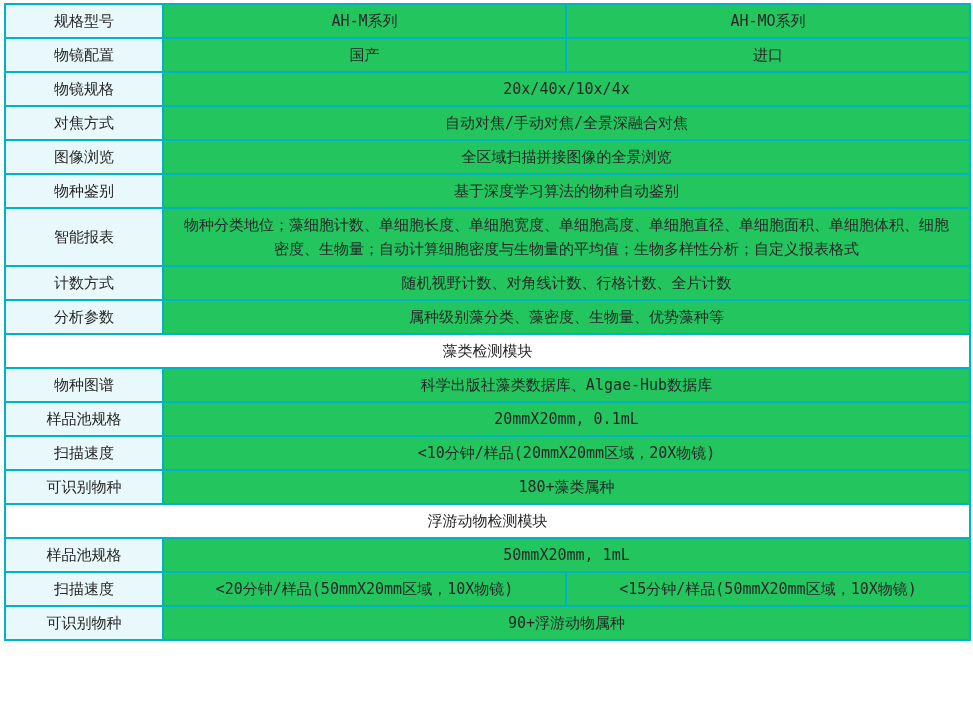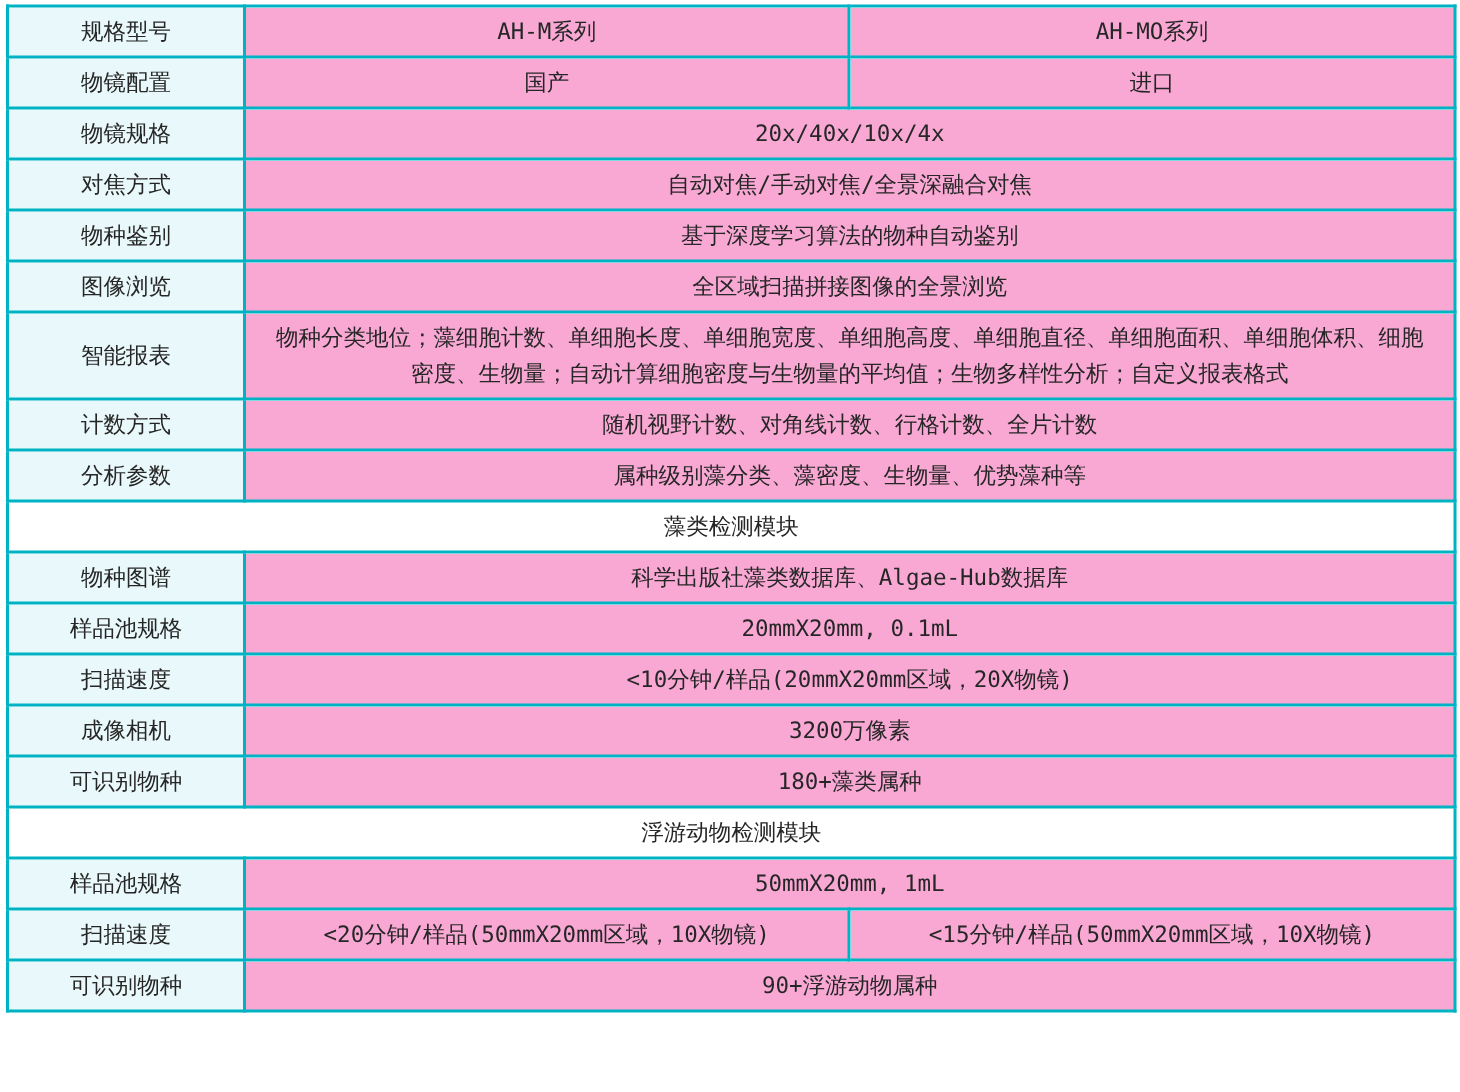--- a/index.html
+++ b/index.html
@@ -29,21 +29,21 @@
     padding: 6px 10px;
     height: 20px;
     line-height: 19px;
     overflow: hidden;
     word-break: break-all;
   }
   td.lbl {
     background: #e9f8fa;
   }
   td.val {
-    background: #f9a8d4;
+    background: #22c55e;
   }
   td.section {
     background: #ffffff;
     color: #ff7e00;
     text-align: left;
     padding: 4px 10px;
     height: 18px;
   }
   tr.tall td {
     height: 48px;
@@ -74,26 +74,26 @@
       </tr>
       <tr>
         <td class="lbl">物镜规格</td>
         <td class="val" colspan="2">20x/40x/10x/4x</td>
       </tr>
       <tr>
         <td class="lbl">对焦方式</td>
         <td class="val" colspan="2">自动对焦/手动对焦/全景深融合对焦</td>
       </tr>
       <tr>
+        <td class="lbl">图像浏览</td>
+        <td class="val" colspan="2">全区域扫描拼接图像的全景浏览</td>
+      </tr>
+      <tr>
         <td class="lbl">物种鉴别</td>
         <td class="val" colspan="2">基于深度学习算法的物种自动鉴别</td>
-      </tr>
-      <tr>
-        <td class="lbl">图像浏览</td>
-        <td class="val" colspan="2">全区域扫描拼接图像的全景浏览</td>
       </tr>
       <tr class="tall">
         <td class="lbl">智能报表</td>
         <td class="val" colspan="2">物种分类地位；藻细胞计数、单细胞长度、单细胞宽度、单细胞高度、单细胞直径、单细胞面积、单细胞体积、细胞密度、生物量；自动计算细胞密度与生物量的平均值；生物多样性分析；自定义报表格式</td>
       </tr>
       <tr>
         <td class="lbl">计数方式</td>
         <td class="val" colspan="2">随机视野计数、对角线计数、行格计数、全片计数</td>
       </tr>
       <tr>
@@ -109,24 +109,20 @@
       </tr>
       <tr>
         <td class="lbl">样品池规格</td>
         <td class="val" colspan="2">20mmX20mm, 0.1mL</td>
       </tr>
       <tr>
         <td class="lbl">扫描速度</td>
         <td class="val" colspan="2">&lt;10分钟/样品(20mmX20mm区域，20X物镜)</td>
       </tr>
       <tr>
-        <td class="lbl">成像相机</td>
-        <td class="val" colspan="2">3200万像素</td>
-      </tr>
-      <tr>
         <td class="lbl">可识别物种</td>
         <td class="val" colspan="2">180+藻类属种</td>
       </tr>
       <tr>
         <td class="section" colspan="3">浮游动物检测模块</td>
       </tr>
       <tr>
         <td class="lbl">样品池规格</td>
         <td class="val" colspan="2">50mmX20mm, 1mL</td>
       </tr>

